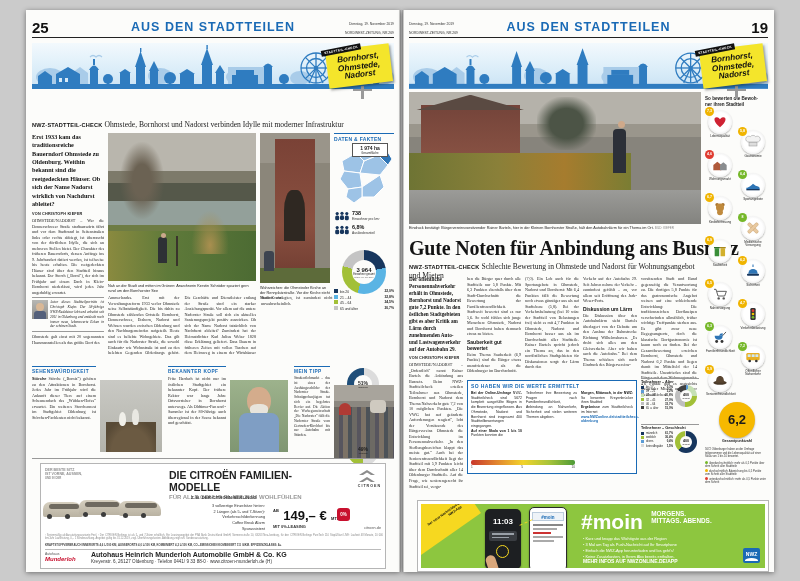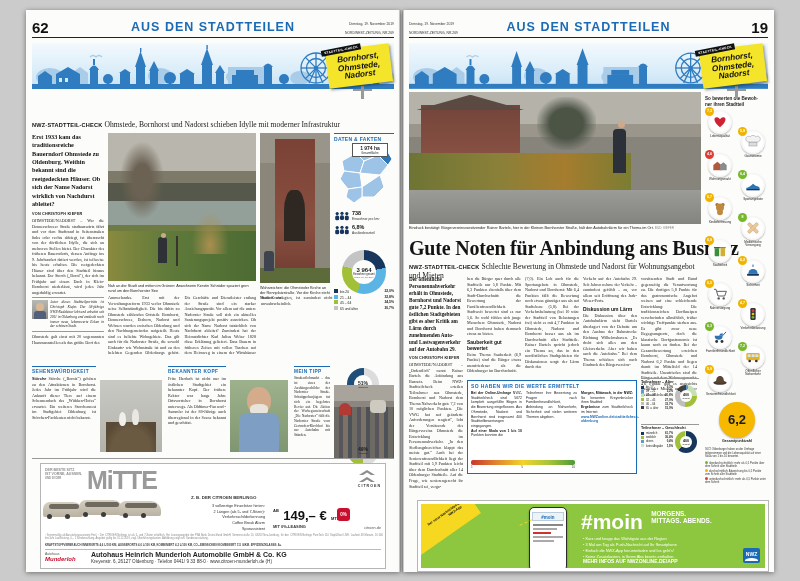--- a/index.html
+++ b/index.html
@@ -78,21 +78,21 @@
 .carshape:before{content:"";position:absolute;top:2px;left:6px;right:4px;height:5px;background:#6f6a60;border-radius:3px}
 .carshape:after{content:"";position:absolute;bottom:-2px;left:4px;width:5px;height:5px;background:#3c3c3c;border-radius:50%;box-shadow:18px 0 0 #3c3c3c}
 </style>
 </head>
 <body>
 
 <div class="canvas">
 
 <div class="page" id="pageL">
   <div class="ph">
-    <span class="pnum abs" style="left:0">62</span>
+    <span class="pnum abs" style="left:0">25</span>
     <div class="ptitle">AUS DEN STADTTEILEN</div>
     <div class="abs" style="right:0;top:0">
       <div class="pdate">Dienstag, 19. November 2019</div>
       <div class="pdate">NORDWEST-ZEITUNG, NR.269</div>
     </div>
   </div>
 
   <div class="banner">
     <svg width="362" height="46" viewBox="0 0 362 46">
       <g fill="#a9cce9">
@@ -164,21 +164,21 @@
       <span class="check-tag">STADTTEIL-CHECK</span>
       <div class="check-line">Bornhorst,</div>
       <div class="check-line">Ohmstede,</div>
       <div class="check-line">Nadorst</div>
     </div>
     <div class="sign-post"></div>
   </div>
 
   <div class="abs subrow" style="top:110px;left:6px;right:6px">
     <span class="kick">NWZ-STADTTEIL-CHECK</span>
-    <span>Ohmstede, Bornhorst und Nadorst schieben Idylle mit moderner Infrastruktur</span>
+    <span>Ohmstede, Bornhorst und Nadorst verbinden Idylle mit moderner Infrastruktur</span>
   </div>
 
   <div class="abs" style="top:123px;left:6px;width:72px">
     <div class="lead">Erst 1933 kam das traditionsreiche Bauerndorf Ohmstede zu Oldenburg. Weithin bekannt sind die reetgedeckten Häuser. Ob sich der Name Nadorst wirklich von Nachdurst ableitet?</div>
     <div class="byline" style="margin:4px 0 2px">VON CHRISTOPH KIEFER</div>
     <div class="jt">OHMSTEDE/NADORST – Wer die Donnerschweer Straße stadtauswärts fährt und vor dem Stadtrand in Seitenstraßen links oder rechts abbiegt, ist überrascht von der dörflichen Idylle, die sich an mehreren Stellen bietet. Der Charakter des früheren Bauerndorfs, dessen Anfänge ins 9. Jahrhundert datiert werden, ist teilweise bis heute erhalten. Die reetgedeckten Häuser sind über den Stadtteil hinaus bekannt. Der Storch („Borni“), der sich im Frühjahr auf einem Dach in Klein-Bornhorst niederlässt, wird jedes Jahr ungeduldig erwartet.</div>
     <div style="border-top:.5px solid #999;border-bottom:.5px solid #999;padding:2px 0;margin:2px 0;display:flex;gap:2px">
       <div style="width:16px;height:19px;background:linear-gradient(#b7b7b3,#8f8f8b);flex:none;position:relative">
             <div class="abs" style="left:4px;top:3px;width:8px;height:8px;border-radius:50%;background:#d9b896"></div>
             <div class="abs" style="left:2px;top:11px;width:12px;height:8px;border-radius:3px 3px 0 0;background:#54607a"></div>
@@ -315,24 +315,27 @@
   </div>
 
   <div class="abs" style="top:448px;left:6px;right:6px;border-top:.5px solid #999"></div>
 
   <div class="adbox" style="top:453px;left:14px;width:346px;height:106px">
     <div class="abs gray" style="left:4px;top:4px;font-size:3.6px;font-weight:bold;line-height:1.25">
       <div>DER BESTE SITZ</div>
           <div>IST VORNE, AUSSEN,</div>
           <div style="font-size:2.8px">UND IN DER</div>
     </div>
-    <div class="abs" style="left:46px;top:2px;font-size:25px;font-weight:800;color:#9a9a9a;letter-spacing:-1px">MiTTE</div>
     <div class="carshape" style="left:2px;top:38px;width:40px"></div>
     <div class="carshape" style="left:38px;top:36px;width:44px"></div>
     <div class="carshape" style="left:78px;top:37px;width:42px"></div>
+    <div class="abs" style="left:128px;top:5px;width:170px;text-align:left">
+      <div style="font-size:10.5px;font-weight:bold;color:#222">DIE CITROËN FAMILIEN-MODELLE</div>
+      <div style="font-size:6px;color:#9a9a9a;font-weight:bold;margin-top:1px">FÜR ALLE GENUG PLATZ ZUM WOHLFÜHLEN</div>
+    </div>
     <svg class="abs" style="right:8px;top:5px" width="20" height="14" viewBox="0 0 20 14">
           <path d="M2 6 L10 1 L18 6 L14 6 L10 3.6 L6 6 Z" fill="#8d8d8d"></path>
           <path d="M2 13 L10 8 L18 13 L14 13 L10 10.6 L6 13 Z" fill="#8d8d8d"></path>
         </svg>
     <div class="abs" style="right:4px;top:20px;font-size:3.6px;letter-spacing:1px;color:#333;font-weight:bold">CITROËN</div>
     <div class="abs" style="left:150px;top:31px;font-size:4.4px;font-weight:bold;color:#333">Z. B. DER CITROËN BERLINGO</div>
     <div class="abs" style="left:138px;top:40px;width:86px;text-align:right;font-size:3.8px;line-height:1.5;color:#333">
       <div>3 vollwertige Einzelsitze hinten¹</div>
       <div>2 Längen (als 5- und 7-Sitzer)²</div>
       <div>Verkehrsschilderkennung</div>
@@ -692,20 +695,29 @@
       <div style="margin-top:2px"><span class="sw" style="display:inline-block;width:3px;height:3px;border-radius:50%;background:#76b82a;margin-right:1px"></span><span>überdurchschnittlich: mehr als 0,5 Punkte über dem Schnitt aller Stadtteile</span></div>
       <div><span class="sw" style="display:inline-block;width:3px;height:3px;border-radius:50%;background:#f0b400;margin-right:1px"></span><span>durchschnittlich: Abweichung bis 0,5 Punkte vom Schnitt aller Stadtteile</span></div>
       <div><span class="sw" style="display:inline-block;width:3px;height:3px;border-radius:50%;background:#e03c31;margin-right:1px"></span><span>unterdurchschnittlich: mehr als 0,5 Punkte unter dem Schnitt</span></div>
     </div>
   </div>
 
   <div class="adbox" style="top:490px;left:14px;width:352px;height:72px;padding:3px">
     <div class="moin" style="inset:3px">
       <div class="ribbon"></div>
       <div class="ribtxt">Der neue Nachrichten-Service in Ihrer NWZ-App</div>
+      <div class="phone" style="left:64px;top:5px;width:36px;height:60px">
+        <div class="abs" style="left:0;right:0;top:8px;text-align:center;color:#fff;font-size:8px;font-weight:bold">11:03</div>
+        <div class="abs" style="left:4px;top:22px;right:4px;height:10px;background:#3a3d42;border-radius:2px">
+              <div style="margin:2px 3px;height:1.5px;background:#9aa0a8"></div>
+              <div style="margin:0 3px;width:60%;height:1.5px;background:#9aa0a8"></div>
+            </div>
+        <div class="abs" style="left:11px;top:36px;width:13px;height:13px;border:1.5px solid #f6d820;border-radius:50%"></div>
+        <div class="abs" style="left:2px;bottom:-4px;width:10px;height:18px;background:#d9a77c;border-radius:5px 5px 0 0;transform:rotate(-18deg)"></div>
+      </div>
       <div class="phone" style="left:108px;top:3px;width:38px;height:64px;background:#fff;border:1.5px solid #2b2b2b">
         <div class="abs" style="left:2px;right:2px;top:4px;height:9px;background:#eef3f8;border:.5px solid #bcd;color:#1a6ab5;font-size:4.5px;font-weight:bold;text-align:center;line-height:9px">#moin</div>
         <div class="abs" style="left:3px;top:16px;right:3px">
           <div style="height:2px;background:#888;margin-bottom:2px"></div>
               <div style="height:2px;background:#aaa;margin-bottom:2px;width:80%"></div>
               <div style="height:2px;background:#c33;margin-bottom:2px;width:60%"></div>
               <div style="height:2px;background:#aaa;margin-bottom:2px"></div>
               <div style="height:2px;background:#aaa;width:70%"></div>
         </div>
       </div>

